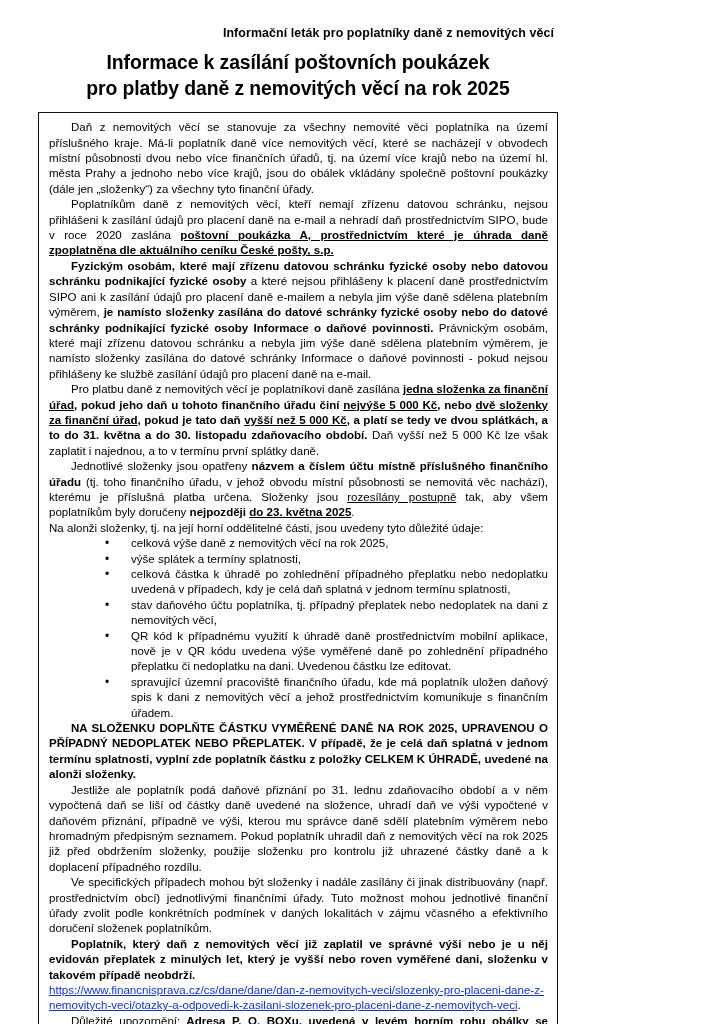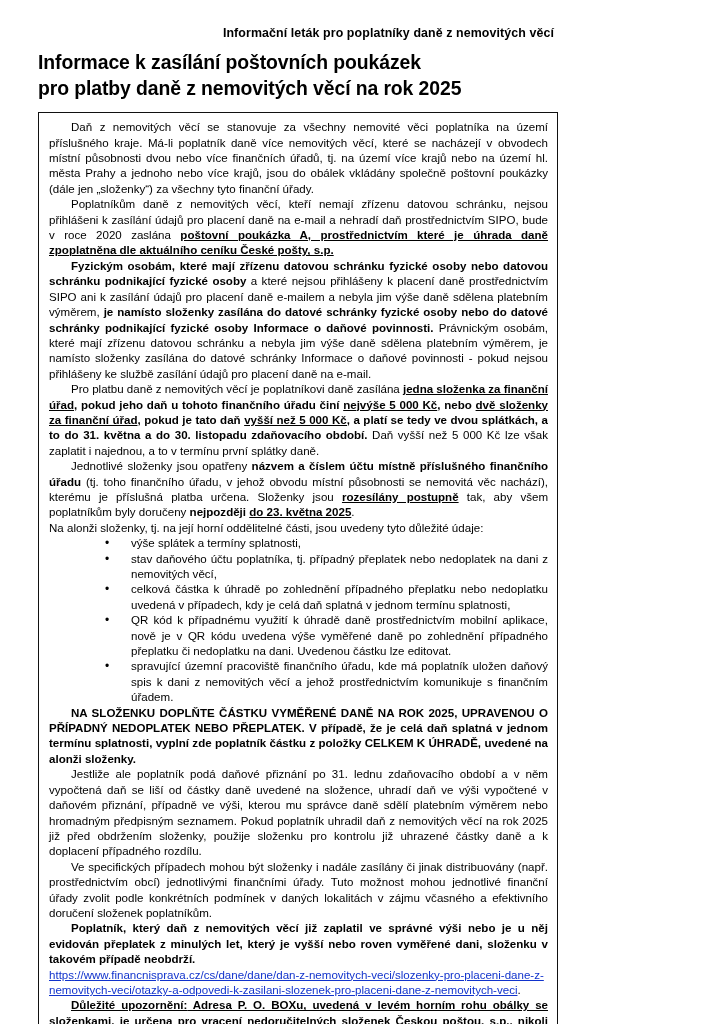--- a/index.html
+++ b/index.html
@@ -25,20 +25,21 @@
   .kicker {
     text-align: right;
     font-size: 12.4px;
     font-weight: bold;
     letter-spacing: 0.1px;
     padding-right: 4px;
     margin-top: 8px;
     margin-bottom: 10px;
   }
   .title {
+    text-align: center;
     font-size: 19.4px;
     font-weight: bold;
     line-height: 1.32;
     margin: 0 0 11px 0;
     letter-spacing: -0.1px;
   }
   .title .line2 { display: block; }
 
   .frame {
     border: 1px solid #111111;
@@ -51,21 +52,21 @@
     font-size: 11.55px;
     line-height: 1.335;
     text-align: justify;
     text-justify: inter-word;
     hyphens: none;
   }
   .frame p.indent { text-indent: 22px; }
   .frame p.noindent { text-indent: 0; }
 
   b, .b { font-weight: bold; }
-  u, .u { text-decoration: underline; font-weight: bold; }
+  u, .u { text-decoration: underline; }
   .bu { font-weight: bold; text-decoration: underline; }
 
   ul.bullets {
     margin: 0;
     padding: 0 0 0 56px;
     list-style: none;
   }
   ul.bullets li {
     font-size: 11.55px;
     line-height: 1.335;
@@ -119,23 +120,24 @@
 
     <p class="indent"><span class="b">Fyzickým osobám, které mají zřízenu datovou schránku fyzické osoby nebo datovou schránku podnikající fyzické osoby</span><span> a které nejsou přihlášeny k placení daně prostřednictvím SIPO ani k zasílání údajů pro placení daně e-mailem a nebyla jim výše daně sdělena platebním výměrem, </span><span class="b">je namísto složenky zasílána do datové schránky fyzické osoby nebo do datové schránky podnikající fyzické osoby Informace o daňové povinnosti.</span><span> Právnickým osobám, které mají zřízenu datovou schránku a nebyla jim výše daně sdělena platebním výměrem, je namísto složenky zasílána do datové schránky Informace o daňové povinnosti - pokud nejsou přihlášeny ke službě zasílání údajů pro placení daně na e-mail.</span></p>
 
     <p class="indent"><span>Pro platbu daně z nemovitých věcí je poplatníkovi daně zasílána </span><span class="bu">jedna složenka za finanční úřad</span><span class="b">, pokud jeho daň u tohoto finančního úřadu činí </span><span class="bu">nejvýše 5 000 Kč</span><span class="b">, nebo </span><span class="bu">dvě složenky za finanční úřad</span><span class="b">, pokud je tato daň </span><span class="bu">vyšší než 5 000 Kč,</span><span class="b"> a platí se tedy ve dvou splátkách, a to do 31. května a do 30. listopadu zdaňovacího období.</span><span> Daň vyšší než 5 000 Kč lze však zaplatit i najednou, a to v termínu první splátky daně.</span></p>
 
     <p class="indent"><span>Jednotlivé složenky jsou opatřeny </span><span class="b">názvem a číslem účtu místně příslušného finančního úřadu</span><span> (tj. toho finančního úřadu, v jehož obvodu místní působnosti se nemovitá věc nachází), kterému je příslušná platba určena. Složenky jsou </span><span class="u">rozesílány postupně</span><span> tak, aby všem poplatníkům byly doručeny </span><span class="b">nejpozději </span><span class="bu">do 23. května 2025</span><span>.</span></p>
 
     <p class="noindent">Na alonži složenky, tj. na její horní oddělitelné části, jsou uvedeny tyto důležité údaje:</p>
 
     <ul class="bullets">
+      <li>celková výše daně z nemovitých věcí na rok 2025,</li>
       <li>výše splátek a termíny splatnosti,</li>
+      <li>celková částka k úhradě po zohlednění případného přeplatku nebo nedoplatku uvedená v případech, kdy je celá daň splatná v jednom termínu splatnosti,</li>
       <li>stav daňového účtu poplatníka, tj. případný přeplatek nebo nedoplatek na dani z nemovitých věcí,</li>
-      <li>celková částka k úhradě po zohlednění případného přeplatku nebo nedoplatku uvedená v případech, kdy je celá daň splatná v jednom termínu splatnosti,</li>
       <li>QR kód k případnému využití k úhradě daně prostřednictvím mobilní aplikace, nově je v QR kódu uvedena výše vyměřené daně po zohlednění případného přeplatku či nedoplatku na dani. Uvedenou částku lze editovat.</li>
       <li>spravující územní pracoviště finančního úřadu, kde má poplatník uložen daňový spis k dani z nemovitých věcí a jehož prostřednictvím komunikuje s finančním úřadem.</li>
     </ul>
 
     <p class="caps indent"><span>NA SLOŽENKU DOPLŇTE ČÁSTKU VYMĚŘENÉ DANĚ NA ROK 2025, UPRAVENOU O PŘÍPADNÝ NEDOPLATEK NEBO PŘEPLATEK.</span><span> V případě, že je celá daň splatná v jednom termínu splatnosti, vyplní zde poplatník částku z položky CELKEM K ÚHRADĚ, uvedené na alonži složenky.</span></p>
 
     <p class="indent">Jestliže ale poplatník podá daňové přiznání po 31. lednu zdaňovacího období a v něm vypočtená daň se liší od částky daně uvedené na složence, uhradí daň ve výši vypočtené v daňovém přiznání, případně ve výši, kterou mu správce daně sdělí platebním výměrem nebo hromadným předpisným seznamem. Pokud poplatník uhradil daň z nemovitých věcí na rok 2025 již před obdržením složenky, použije složenku pro kontrolu již uhrazené částky daně a k doplacení případného rozdílu.</p>
 
     <p class="indent">Ve specifických případech mohou být složenky i nadále zasílány či jinak distribuovány (např. prostřednictvím obcí) jednotlivými finančními úřady. Tuto možnost mohou jednotlivé finanční úřady zvolit podle konkrétních podmínek v daných lokalitách v zájmu včasného a efektivního doručení složenek poplatníkům.</p>
 

